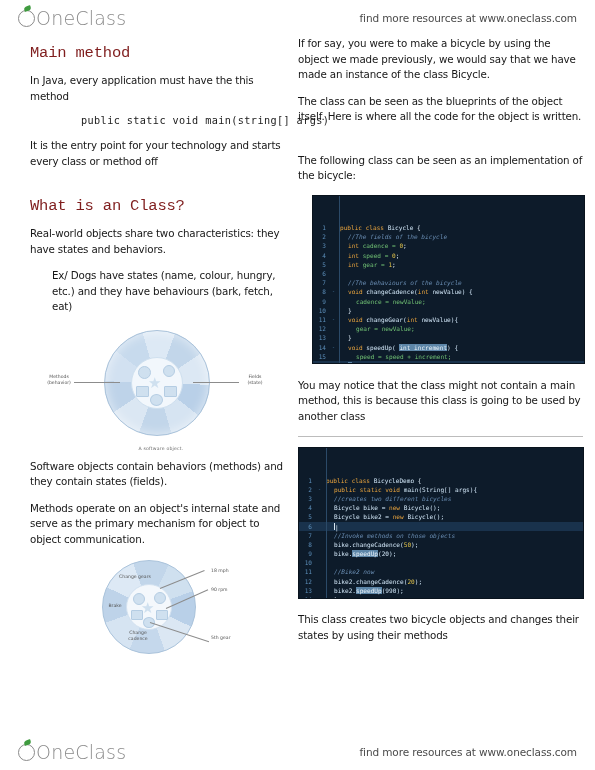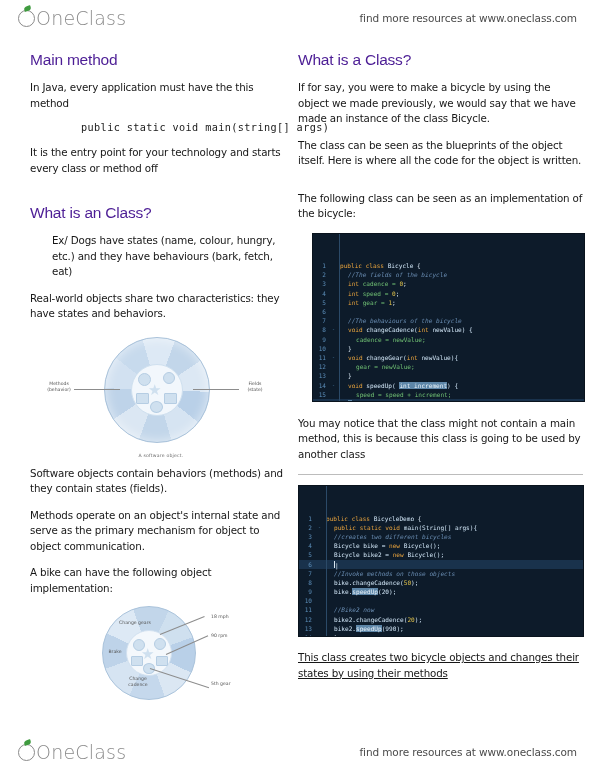--- a/index.html
+++ b/index.html
@@ -67,25 +67,25 @@
 
   
   .col {
     position: absolute;
     top: 36px;
   }
   .col-left  { left: 30px;  width: 262px; }
   .col-right { left: 298px; width: 285px; }
 
   h2.section {
-    color: #4c1d95;
+    color: #7f1d1d;
     font-size: 15.5px;
     font-weight: 400;
-    margin: 15px 0 11px 0;
-    font-family: Liberation Sans, sans-serif;
+    margin: 8px 0 11px 0;
+    font-family: Liberation Mono, monospace;
     letter-spacing: -.2px;
   }
   h2.section.spaced { margin-top: 28px; }
 
   p.body {
     font-size: 10.3px;
     line-height: 15.5px;
     margin: 0 0 11px 0;
     color: #161616;
     font-family: "DejaVu Sans", sans-serif;
@@ -276,23 +276,23 @@
   <p class="body">In Java, every application must have the this method</p>
 
   <div class="code-inline">public static void main(string[] args)</div>
 
 
   <p class="body">It is the entry point for your technology and starts every class or method off</p>
 
   <h2 class="section spaced">What is an Class?</h2>
 
 
+  <p class="body">Real-world objects share two characteristics: they have states and behaviors.</p>
+
   <p class="body indent">Ex/ Dogs have states (name, colour, hungry, etc.) and they have behaviours (bark, fetch, eat)</p>
-
-  <p class="body">Real-world objects share two characteristics: they have states and behaviors.</p>
 
   <div class="figure">
     <div class="obj-wrap">
       <div class="obj-outer"></div>
       <div class="obj-inner"></div>
 
       <div class="shape c" style="left:108px; top:40px; width:11px; height:11px;"></div>
       <div class="shape c" style="left:133px; top:39px; width:10px; height:10px;"></div>
       <div class="shape s" style="left:106px; top:60px; width:11px; height:9px;"></div>
       <div class="shape s" style="left:134px; top:60px; width:11px; height:9px;"></div>
@@ -311,21 +311,20 @@
         <span>(state)</span>
       </div>
     </div>
     <div class="fig-caption">A software object.</div>
   </div>
 
   <p class="body">Software objects contain behaviors (methods) and they contain states (fields).</p>
 
   <p class="body">Methods operate on an object's internal state and serve as the primary mechanism for object to object communication.</p>
 
-  <p class="body tight">A bike can have the following object implementation:</p>
 
   <div class="figure">
     <div class="bike-wrap">
       <div class="bike-outer"></div>
       <div class="bike-inner"></div>
 
       <div class="shape c" style="left:103px; top:35px; width:10px; height:10px;"></div>
       <div class="shape c" style="left:124px; top:34px; width:10px; height:10px;"></div>
       <div class="shape s" style="left:101px; top:52px; width:10px; height:8px;"></div>
       <div class="shape s" style="left:126px; top:52px; width:10px; height:8px;"></div>
@@ -344,43 +343,42 @@
       <div class="fig-label" style="left:181px; top:29px; width:30px; text-align:left;">90 rpm</div>
       <div class="fig-label" style="left:181px; top:77px; width:30px; text-align:left;">5th gear</div>
     </div>
 
   </div>
 
 </div>
 
 <div class="col col-right">
 
-  <h2 class="section">What is a Class?</h2>
 
   <p class="body">If for say, you were to make a bicycle by using the object we made previously, we would say that we have made an instance of the class Bicycle.</p>
 
   <p class="body">The class can be seen as the blueprints of the object itself. Here is where all the code for the object is written.</p>
 
-  <p class="body" style="margin-top:22px;">The following class can be seen as an implementation of the bicycle:</p>
+  <p class="body" style="margin-top:28px;">The following class can be seen as an implementation of the bicycle:</p>
 
   <div class="code-block" style="height:167px; margin:2px 0 0 14px; width:271px;">
     <div class="bar" style="left:26px;"></div>
     <div class="code-rows"><div class="row"><span class="gut">1</span><span class="fold"></span><span class="txt" style="padding-left: 2px;"><span class="kw">public class </span><span class="typ">Bicycle</span><span> {</span></span></div><div class="row"><span class="gut">2</span><span class="fold"></span><span class="txt" style="padding-left: 10px;"><span class="cmt">//The fields of the bicycle</span></span></div><div class="row"><span class="gut">3</span><span class="fold"></span><span class="txt" style="padding-left: 10px;"><span class="kw">int</span><span class="grn"> cadence = </span><span class="num">0</span><span>;</span></span></div><div class="row"><span class="gut">4</span><span class="fold"></span><span class="txt" style="padding-left: 10px;"><span class="kw">int</span><span class="grn"> speed = </span><span class="num">0</span><span>;</span></span></div><div class="row"><span class="gut">5</span><span class="fold"></span><span class="txt" style="padding-left: 10px;"><span class="kw">int</span><span class="grn"> gear = </span><span class="num">1</span><span>;</span></span></div><div class="row"><span class="gut">6</span><span class="fold"></span><span class="txt" style="padding-left: 2px;"><span></span></span></div><div class="row"><span class="gut">7</span><span class="fold"></span><span class="txt" style="padding-left: 10px;"><span class="cmt">//The behaviours of the bicycle</span></span></div><div class="row"><span class="gut">8</span><span class="fold">-</span><span class="txt" style="padding-left: 10px;"><span class="kw">void</span><span class="typ"> changeCadence(</span><span class="kw">int</span><span class="typ"> newValue) {</span></span></div><div class="row"><span class="gut">9</span><span class="fold"></span><span class="txt" style="padding-left: 18px;"><span class="grn">cadence = newValue;</span></span></div><div class="row"><span class="gut">10</span><span class="fold"></span><span class="txt" style="padding-left: 10px;"><span>}</span></span></div><div class="row"><span class="gut">11</span><span class="fold">-</span><span class="txt" style="padding-left: 10px;"><span class="kw">void</span><span class="typ"> changeGear(</span><span class="kw">int</span><span class="typ"> newValue){</span></span></div><div class="row"><span class="gut">12</span><span class="fold"></span><span class="txt" style="padding-left: 18px;"><span class="grn">gear = newValue;</span></span></div><div class="row"><span class="gut">13</span><span class="fold"></span><span class="txt" style="padding-left: 10px;"><span>}</span></span></div><div class="row"><span class="gut">14</span><span class="fold">-</span><span class="txt" style="padding-left: 10px;"><span class="kw">void</span><span class="typ"> speedUp( </span><span class="sel">int increment</span><span class="typ">) {</span></span></div><div class="row"><span class="gut">15</span><span class="fold"></span><span class="txt" style="padding-left: 18px;"><span class="grn">speed = speed + increment;</span></span></div><div class="row hl"><span class="gut">16</span><span class="fold">-</span><span class="txt" style="padding-left: 10px;"><span class="sel">}</span></span></div></div>
   </div>
 
   <p class="body" style="margin-top:14px;">You may notice that the class might not contain a main method, this is because this class is going to be used by another class</p>
 
   <div class="hr-thin"></div>
 
   <div class="code-block" style="height:150px; margin:0; width:284px;">
     <div class="bar" style="left:27px;"></div>
     <div class="code-rows"><div class="row"><span class="gut">1</span><span class="fold"></span><span class="txt" style="padding-left: 2px;"><span class="kw">public class </span><span class="typ">BicycleDemo</span><span> {</span></span></div><div class="row"><span class="gut">2</span><span class="fold">-</span><span class="txt" style="padding-left: 10px;"><span class="kw">public static void </span><span class="typ">main(String[] args){</span></span></div><div class="row"><span class="gut">3</span><span class="fold"></span><span class="txt" style="padding-left: 10px;"><span class="cmt">//creates two different bicycles</span></span></div><div class="row"><span class="gut">4</span><span class="fold"></span><span class="txt" style="padding-left: 10px;"><span class="typ">Bicycle bike = </span><span class="kw">new</span><span class="typ"> Bicycle();</span></span></div><div class="row"><span class="gut">5</span><span class="fold"></span><span class="txt" style="padding-left: 10px;"><span class="typ">Bicycle bike2 = </span><span class="kw">new</span><span class="typ"> Bicycle();</span></span></div><div class="row hl"><span class="gut">6</span><span class="fold"></span><span class="txt" style="padding-left: 10px;"><span class="caret">|</span></span></div><div class="row"><span class="gut">7</span><span class="fold"></span><span class="txt" style="padding-left: 10px;"><span class="cmt">//Invoke methods on those objects</span></span></div><div class="row"><span class="gut">8</span><span class="fold"></span><span class="txt" style="padding-left: 10px;"><span class="typ">bike.changeCadence(</span><span class="num">50</span><span class="typ">);</span></span></div><div class="row"><span class="gut">9</span><span class="fold"></span><span class="txt" style="padding-left: 10px;"><span class="typ">bike.</span><span class="sel">speedUp</span><span class="typ">(20);</span></span></div><div class="row"><span class="gut">10</span><span class="fold"></span><span class="txt" style="padding-left: 2px;"><span></span></span></div><div class="row"><span class="gut">11</span><span class="fold"></span><span class="txt" style="padding-left: 10px;"><span class="cmt">//Bike2 now</span></span></div><div class="row"><span class="gut">12</span><span class="fold"></span><span class="txt" style="padding-left: 10px;"><span class="typ">bike2.changeCadence(</span><span class="num">20</span><span class="typ">);</span></span></div><div class="row"><span class="gut">13</span><span class="fold"></span><span class="txt" style="padding-left: 10px;"><span class="typ">bike2.</span><span class="sel">speedUp</span><span class="typ">(990);</span></span></div><div class="row"><span class="gut">14</span><span class="fold"></span><span class="txt" style="padding-left: 10px;"><span>}</span></span></div></div>
   </div>
 
-  <p class="body" style="margin-top:13px;text-decoration:underline;">This class creates two bicycle objects and changes their states by using their methods</p>
+  <p class="body" style="margin-top:13px;">This class creates two bicycle objects and changes their states by using their methods</p>
 
 </div>
 
 <div class="brand-bar footer">
   <div class="logo">
     <span class="o-ring">
         <span class="leaf"></span>
       </span>
       <span class="word">OneClass</span>
   </div>

